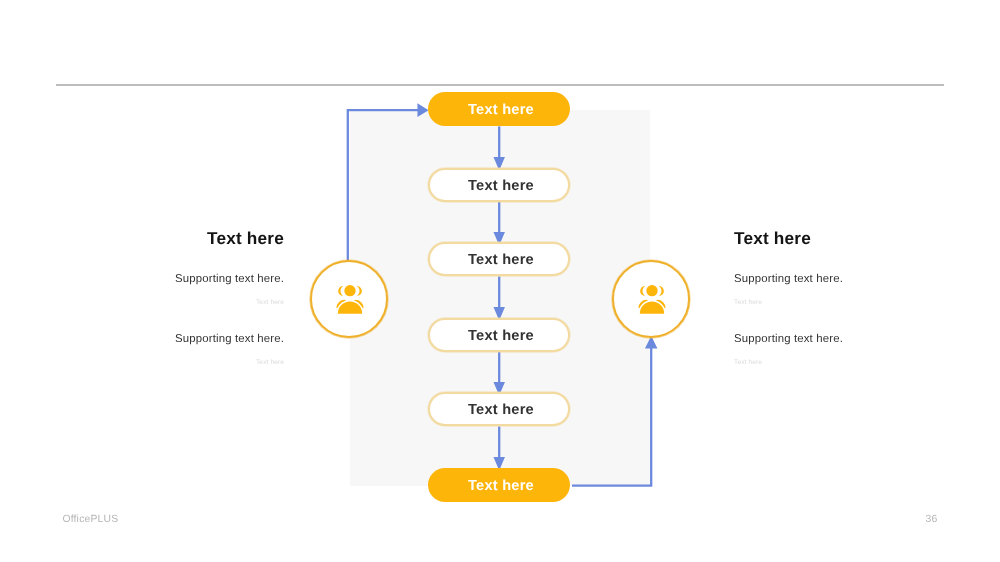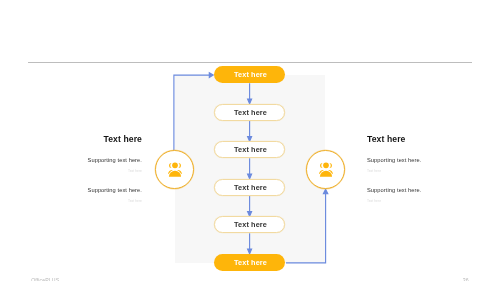--- a/index.html
+++ b/index.html
@@ -1,17 +1,17 @@
 <!DOCTYPE html>
 <html><head>
 <meta charset="utf-8">
 <style>
   html,body{margin:0;padding:0;}
   body{width:500px;height:281px;background:#ffffff;font-family:"Liberation Sans",sans-serif;overflow:hidden;}
-  .slide{position:relative;width:500px;height:219px;background:#fff;margin-top:20px;}
+  .slide{position:relative;width:500px;height:219px;background:#fff;}
   .rule{position:absolute;left:27.5px;top:42px;width:444.5px;height:1px;background:#bdbdbd;}
   .panel{position:absolute;left:174.5px;top:55px;width:150px;height:188px;background:#f7f7f7;}
   svg.arrows{position:absolute;left:0;top:0;width:500px;height:281px;overflow:visible;}
   .pill{position:absolute;left:214px;width:71px;height:17px;border-radius:9px;box-sizing:border-box;
         display:flex;align-items:center;justify-content:center;font-size:7.3px;font-weight:bold;letter-spacing:.12px;padding-left:2px;}
   .pill:nth-child(1){top:46px;}
   .pill:nth-child(2){top:83.5px;}
   .pill:nth-child(3){top:121px;}
   .pill:nth-child(4){top:158.5px;}
   .pill:nth-child(5){top:196px;}

